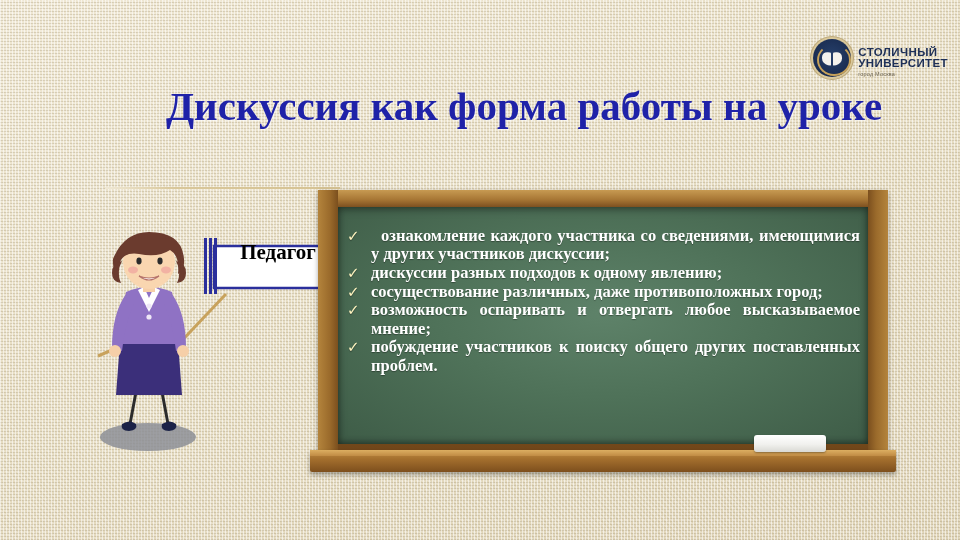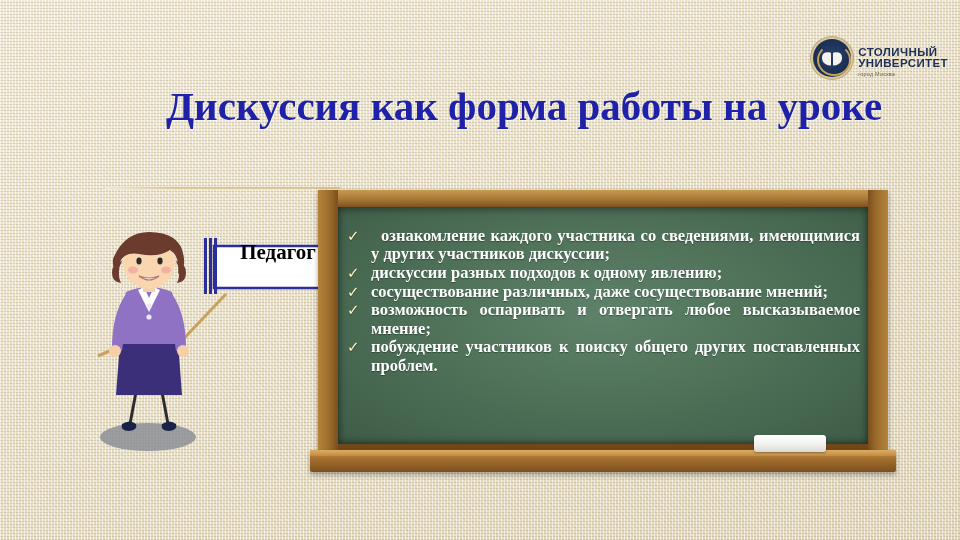--- a/index.html
+++ b/index.html
@@ -247,21 +247,21 @@
           <span class="bl-text first lastline">ознакомление каждого участника со сведениями, имеющимися у других участников дискуссии;</span>
         </div>
 
         <div class="bl-item">
           <span class="bl-check">✓</span>
           <span class="bl-text lastline">дискуссии разных подходов к одному явлению;</span>
         </div>
 
         <div class="bl-item">
           <span class="bl-check">✓</span>
-          <span class="bl-text lastline">сосуществование различных, даже сосуществование мнений;</span>
+          <span class="bl-text lastline">сосуществование различных, даже противоположных город;</span>
         </div>
 
         <div class="bl-item">
           <span class="bl-check">✓</span>
           <span class="bl-text lastline">возможность оспаривать и отвергать любое высказываемое мнение;</span>
         </div>
 
         <div class="bl-item">
           <span class="bl-check">✓</span>
           <span class="bl-text lastline">побуждение участников к поиску общего других поставленных проблем.</span>

